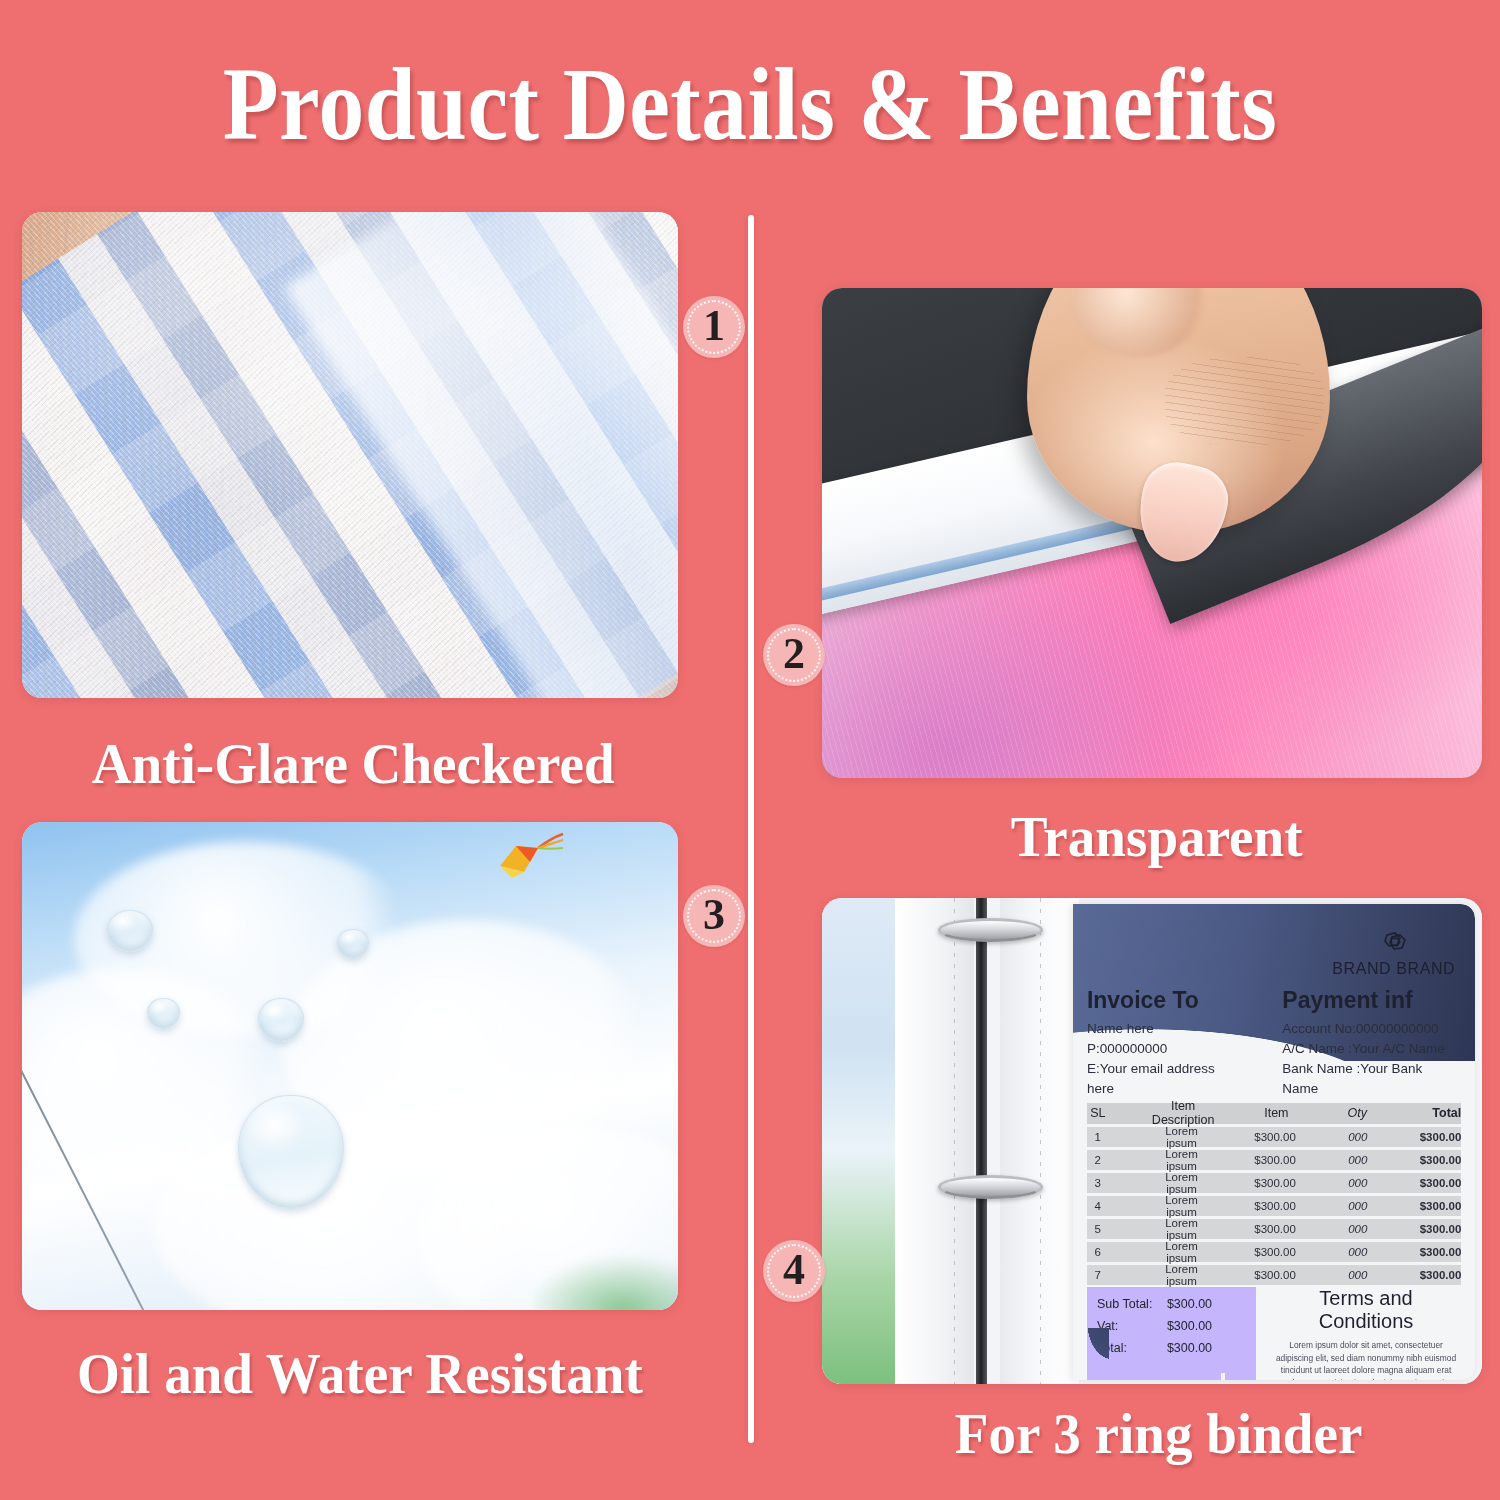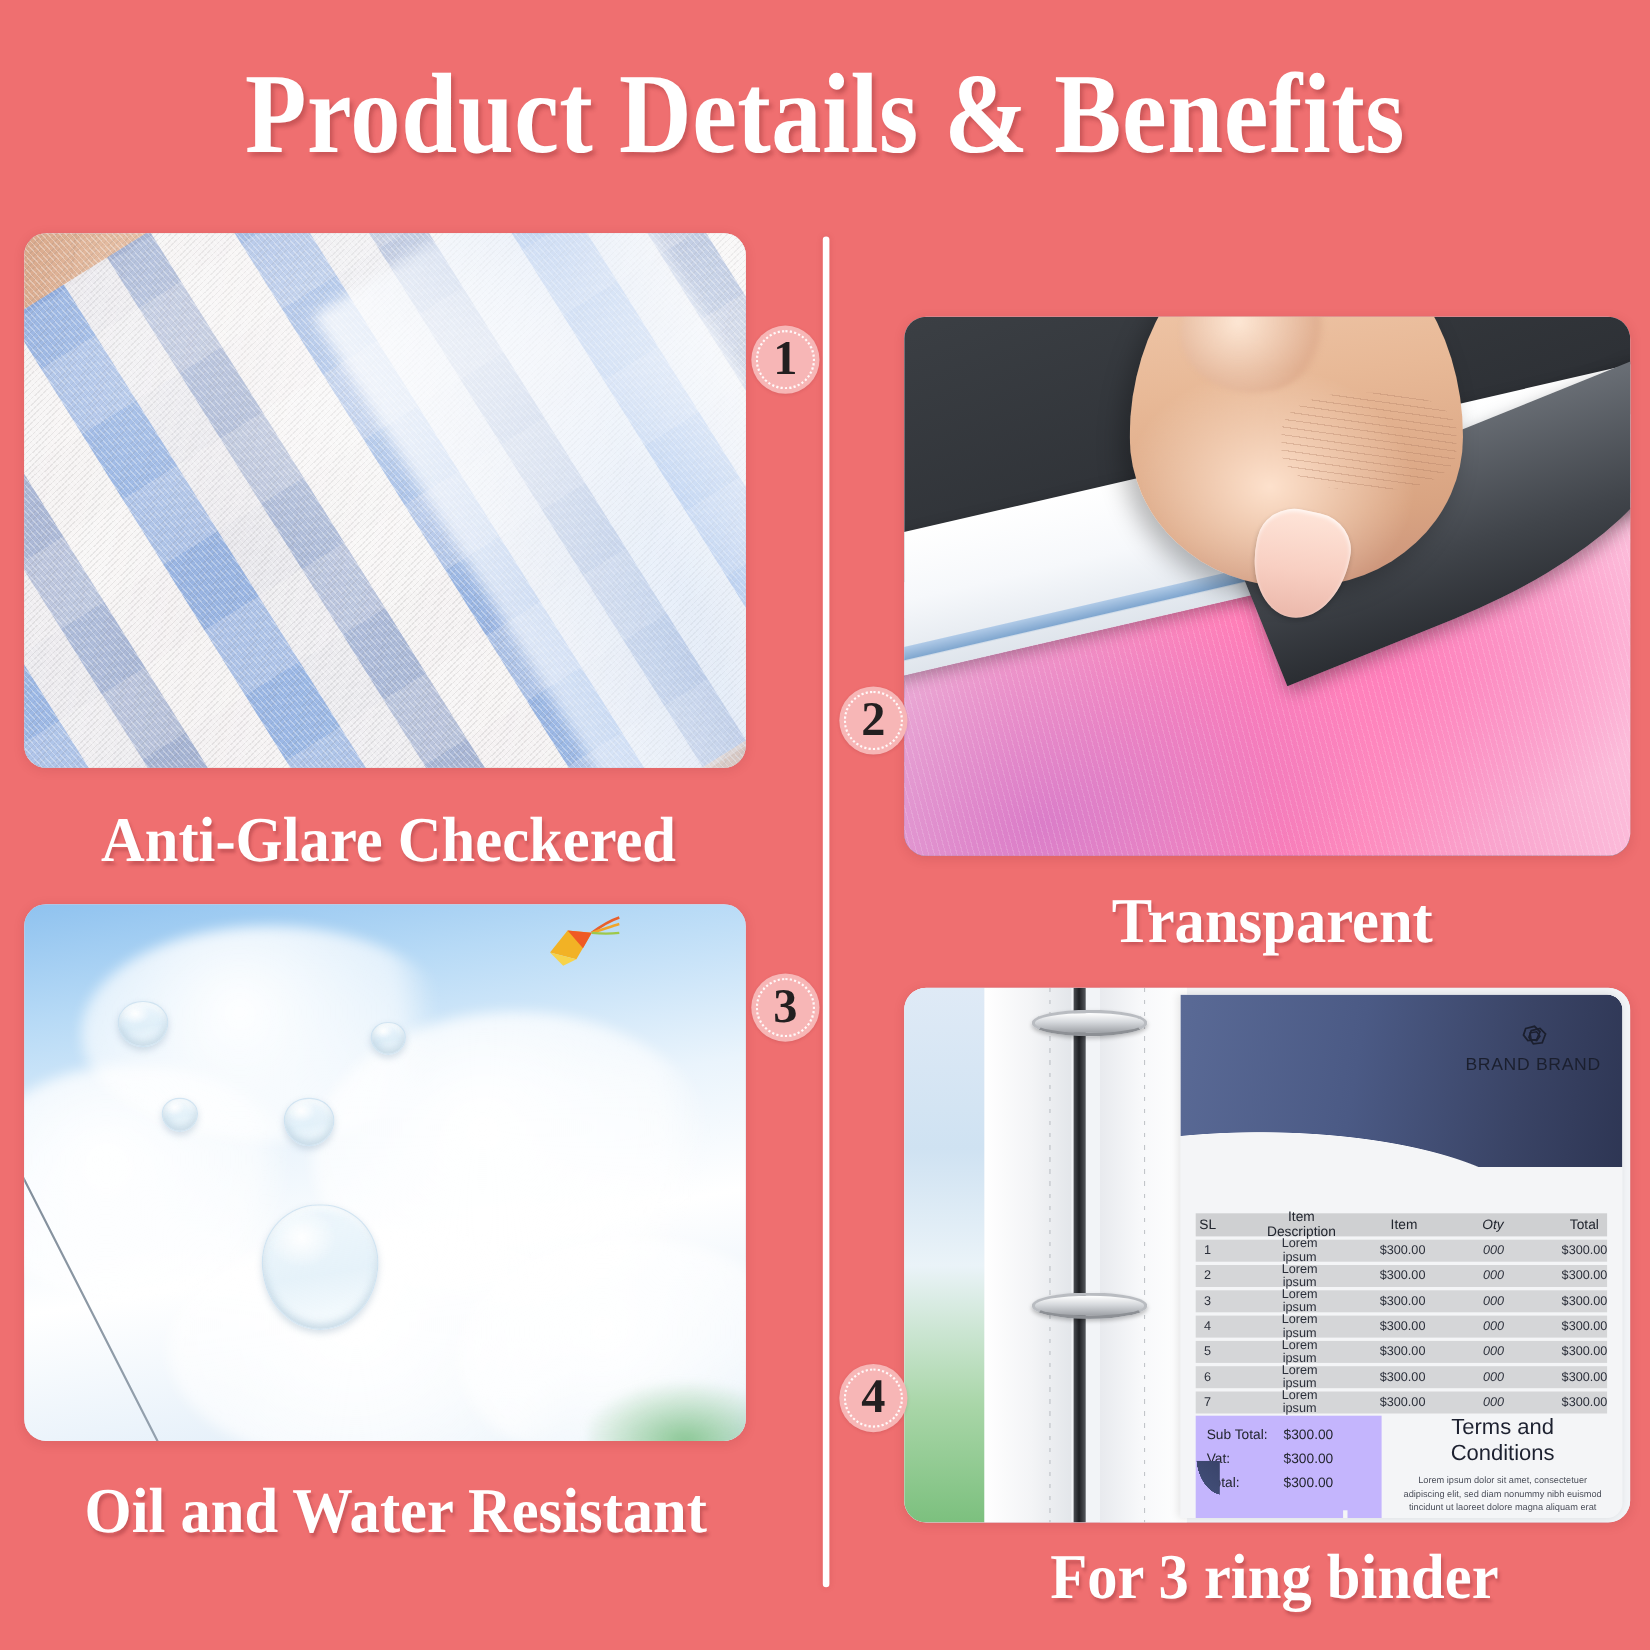--- a/index.html
+++ b/index.html
@@ -323,21 +323,21 @@
   .inv-col h4{margin:0 0 5px;font-size:23px;font-weight:700;color:#1d2130;}
   .inv-col p{margin:0;font-size:13.5px;line-height:1.48;color:#2a2e3c;}
 
   .inv-table{position:absolute;left:3.5%;top:41.8%;width:93%;}
   .inv-row{display:flex;align-items:center;height:20px;margin-bottom:3px;background:#d5d6d8;font-size:11.5px;color:#2b2f3a;gap:43px;}
   .inv-row.head{background:#cfd0d2;font-size:12.5px;color:#22262f;height:21px;}
   .c-sl{width:11%;text-align:center;}
   .c-desc{width:30%;text-align:center;}
   .c-price{width:19%;text-align:center;}
   .c-qty{width:19%;text-align:center;font-style:italic;}
-  .c-total{width:21%;text-align:center;}
+  .c-total{width:21%;text-align:right;font-weight:bold;}
 
   .inv-foot{position:absolute;left:3.5%;top:80.5%;width:93%;display:flex;}
   .inv-totals{width:47%;background:#c4b5fd;padding:6px 0 8px;position:relative;}
   .tot-row{display:flex;font-size:12.5px;color:#23262f;padding:4px 0 4px 6%;}
   .tot-lbl{width:44%;}
   .tot-val{width:50%;}
   .inv-totals::after{
     content:"";position:absolute;right:18%;bottom:4px;width:4px;height:30%;background:#f4f5f7;
   }
   .inv-terms{width:53%;padding-left:4%;text-align:center;}
@@ -425,20 +425,33 @@
       <div class="inv-brand">
         <svg width="40" height="28" viewBox="0 0 40 28">
           <path d="M13 5 L21 3 L26 8 L23 15 L15 16 L11 11 Z" fill="none" stroke="#1b1f2e" stroke-width="1.6"></path>
           <path d="M18 7 L26 5 L31 10 L28 18 L20 19 L16 13 Z" fill="none" stroke="#1b1f2e" stroke-width="1.6"></path>
           <path d="M17 9 L23 8 L26 12 L23 16 L18 15 Z" fill="none" stroke="#1b1f2e" stroke-width="1.3"></path>
         </svg>
         <div class="inv-brandname">BRAND BRAND</div>
       </div>
 
       <div class="inv-cols">
+        <div class="inv-col">
+          <h4>Invoice To</h4>
+          <p>Name here</p>
+          <p>P:000000000</p>
+          <p>E:Your email address here</p>
+          <p>A:Your address your city</p>
+        </div>
+        <div class="inv-col">
+          <h4>Payment inf</h4>
+          <p>Account No:00000000000</p>
+          <p>A/C Name   :Your A/C Name</p>
+          <p>Bank Name :Your Bank Name</p>
+        </div>
       </div>
 
       <div class="inv-table">
         <div class="inv-row head">
           <div class="c-sl">SL</div>
           <div class="c-desc">Item Description</div>
           <div class="c-price">Item</div>
           <div class="c-qty">Oty</div>
           <div class="c-total">Total</div>
         </div>

